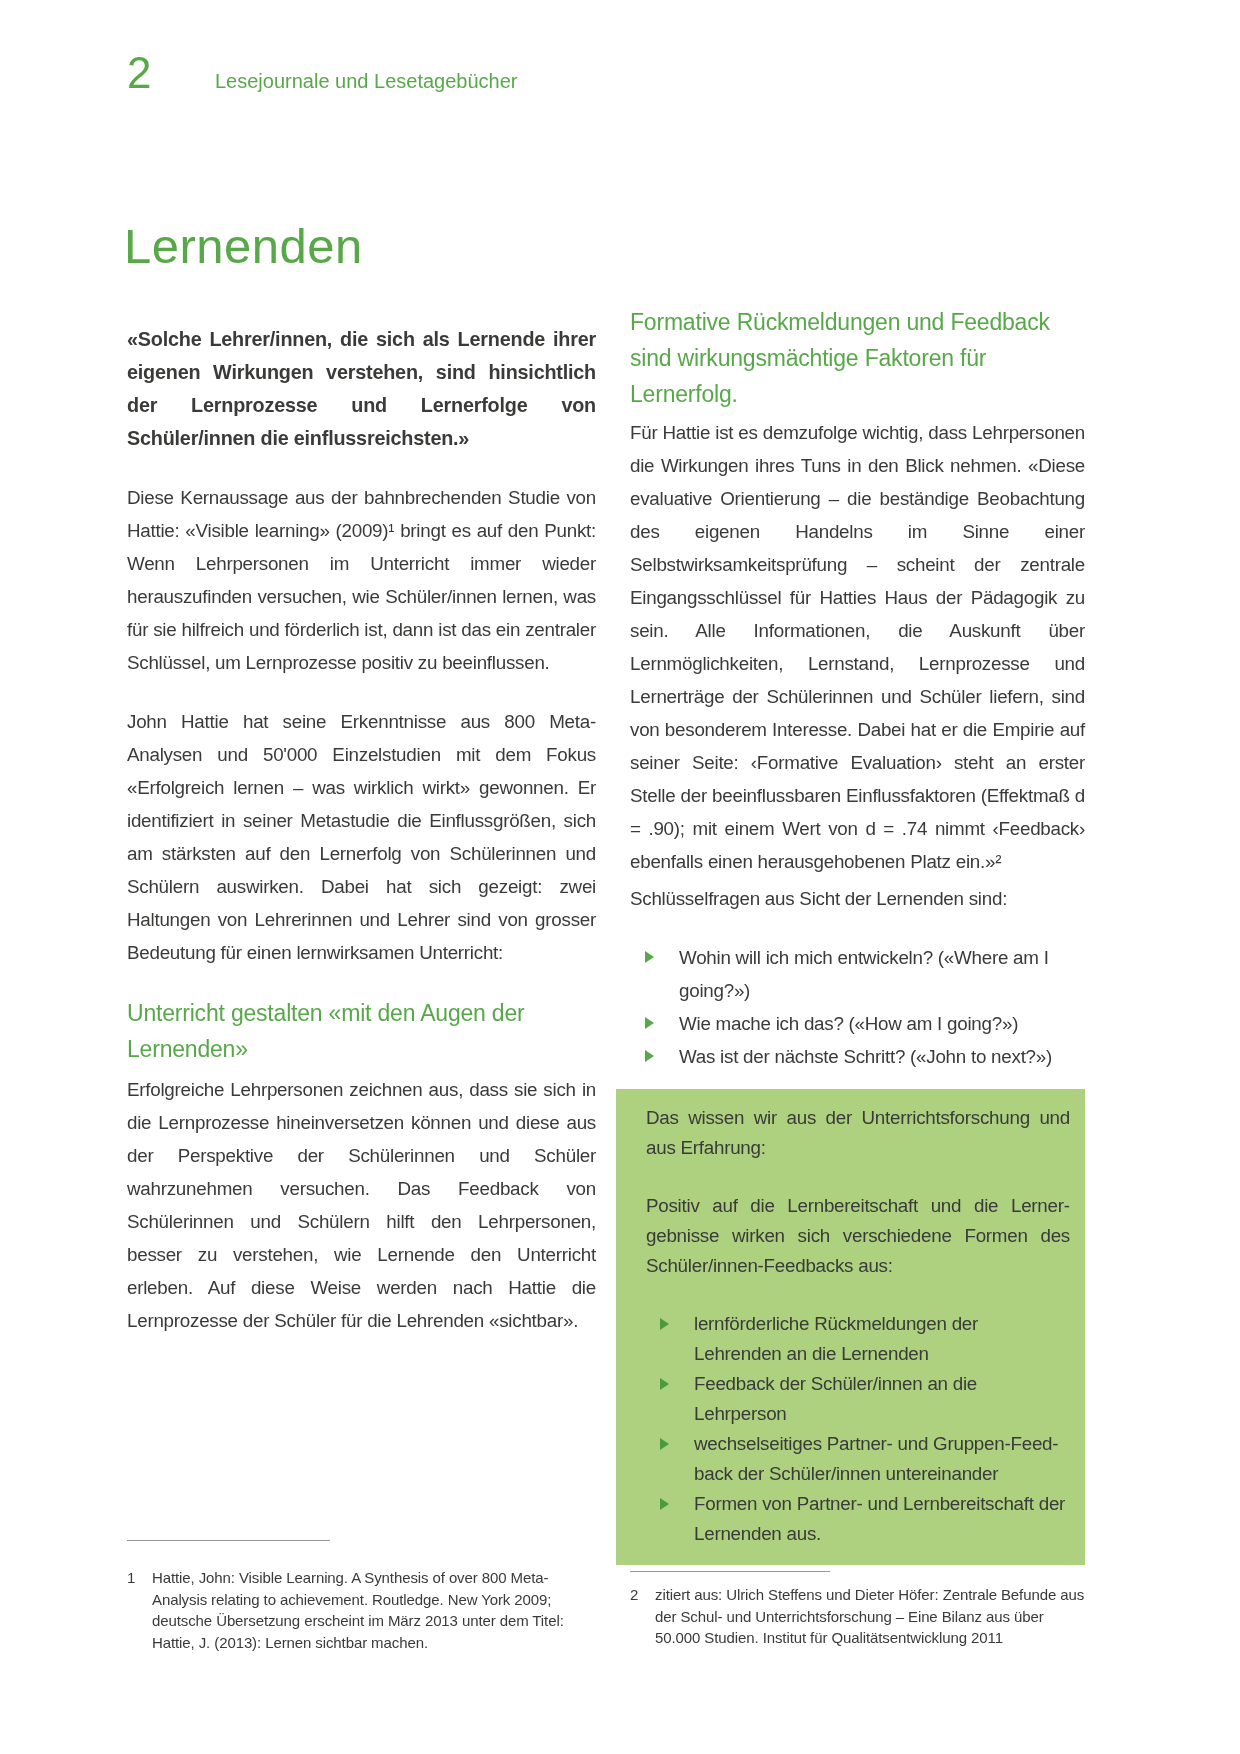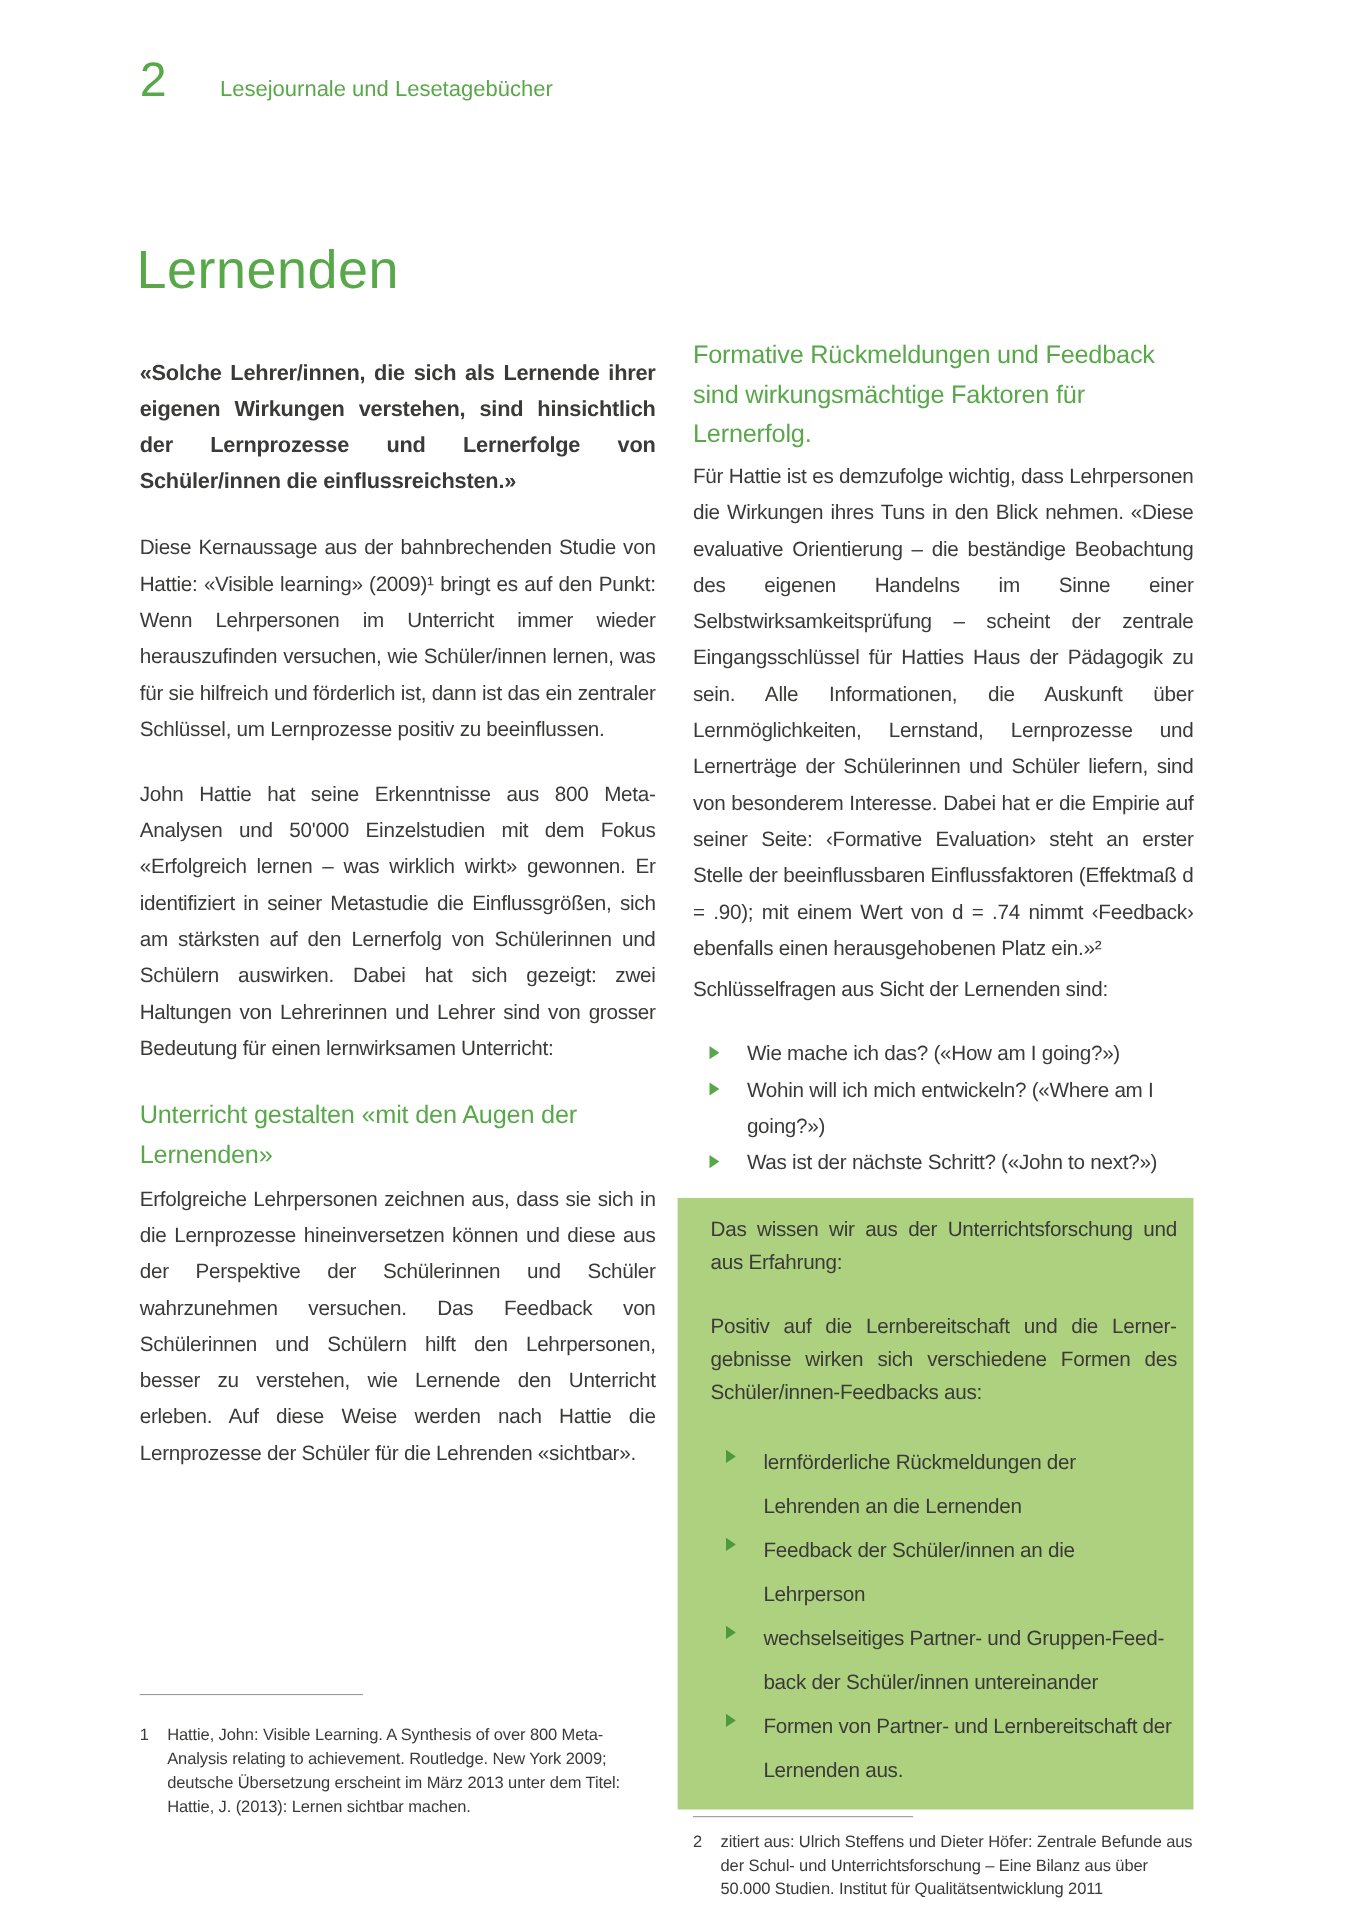--- a/index.html
+++ b/index.html
@@ -9,21 +9,21 @@
     background:#ffffff;
     font-family:"Liberation Sans", sans-serif;
     color:#3a3a39;
     overflow:hidden;
   }
   .page-num{
     position:absolute;left:127px;top:48px;
     font-size:44px;font-weight:300;color:var(--green);
   }
   .chapter{
-    position:absolute;left:200px;top:70px;
+    position:absolute;left:215px;top:70px;
     font-size:20px;color:var(--green);
   }
   .title{
     position:absolute;left:124px;top:218px;
     font-size:49px;font-weight:300;color:var(--green);
     letter-spacing:0.5px;margin:0;
   }
   .col{position:absolute;top:307px;height:1447px;}
   .col-left{left:127px;width:469px;}
   .col-right{left:630px;width:455px;top:304px;}
@@ -56,21 +56,21 @@
   .bullet-text{flex:1;}
   .greenbox{
     background:var(--boxgreen);
     margin:16px 0 0 -14px;
     padding:14px 15px 16px 30px;
   }
   .greenbox p{
     font-size:18.8px;line-height:30px;letter-spacing:-0.25px;
     text-align:justify;margin:0 0 28px;
   }
-  .greenbox .bullets li{line-height:40px;padding-left:14px;justify-content:flex-end;}
+  .greenbox .bullets li{line-height:30px;padding-left:14px;justify-content:flex-end;}
   .greenbox .arrow{
     border-left-color:var(--boxarrow);
     margin-top:8.5px;
   }
   .fn-block{font-size:15px;line-height:21.5px;letter-spacing:-0.1px;}
   .col-left .fn-block{position:absolute;left:0;top:1233px;width:100%;}
   .col-right .fn-block{margin-top:6px;}
   .fn-rule{
     border:none;border-top:1px solid #999999;
     width:203px;margin:0 0 26px 0;
@@ -106,25 +106,25 @@
   </section>
 
   <section class="col col-right">
     <h2 class="subhead">Formative Rückmeldungen und Feedback sind wirkungsmächtige Faktoren für Lernerfolg.</h2>
     <p class="body p-tight">Für Hattie ist es demzufolge wichtig, dass Lehr­personen die Wirkungen ihres Tuns in den Blick nehmen. «Diese evaluative Orientierung – die beständige Beobachtung des eigenen Handelns im Sinne einer Selbstwirksamkeitsprüfung – scheint der zentrale Eingangsschlüssel für Hatties Haus der Pädagogik zu sein. Alle Informationen, die Auskunft über Lernmöglichkeiten, Lernstand, Lernprozesse und Lernerträge der Schülerinnen und Schüler liefern, sind von besonderem Interesse. Dabei hat er die Empirie auf seiner Seite: ‹Formative Evaluation› steht an erster Stelle der beeinflussbaren Einfluss­faktoren (Effektmaß d = .90); mit einem Wert von d = .74 nimmt ‹Feedback› ebenfalls einen herausge­hobenen Platz ein.»²</p>
     <p class="body">Schlüsselfragen aus Sicht der Lernenden sind:</p>
 
     <ul class="bullets">
       <li>
         <span class="arrow"></span>
-        <span class="bullet-text">Wie mache ich das? («How am I going?»)</span>
+        <span class="bullet-text">Wohin will ich mich entwickeln? («Where am I going?»)</span>
       </li>
       <li>
         <span class="arrow"></span>
-        <span class="bullet-text">Wohin will ich mich entwickeln? («Where am I going?»)</span>
+        <span class="bullet-text">Wie mache ich das? («How am I going?»)</span>
       </li>
       <li>
         <span class="arrow"></span>
         <span class="bullet-text">Was ist der nächste Schritt? («John to next?»)</span>
       </li>
     </ul>
 
     <div class="greenbox">
       <p>Das wissen wir aus der Unterrichtsforschung und aus Erfahrung:</p>
       <p>Positiv auf die Lernbereitschaft und die Lerner­gebnisse wirken sich verschiedene Formen des Schüler/innen-Feedbacks aus:</p>

